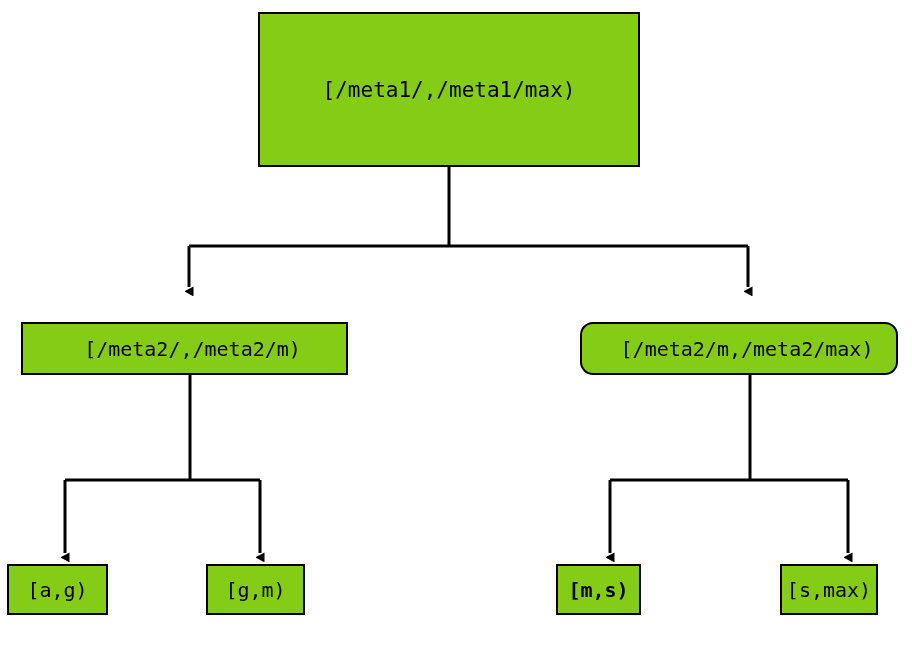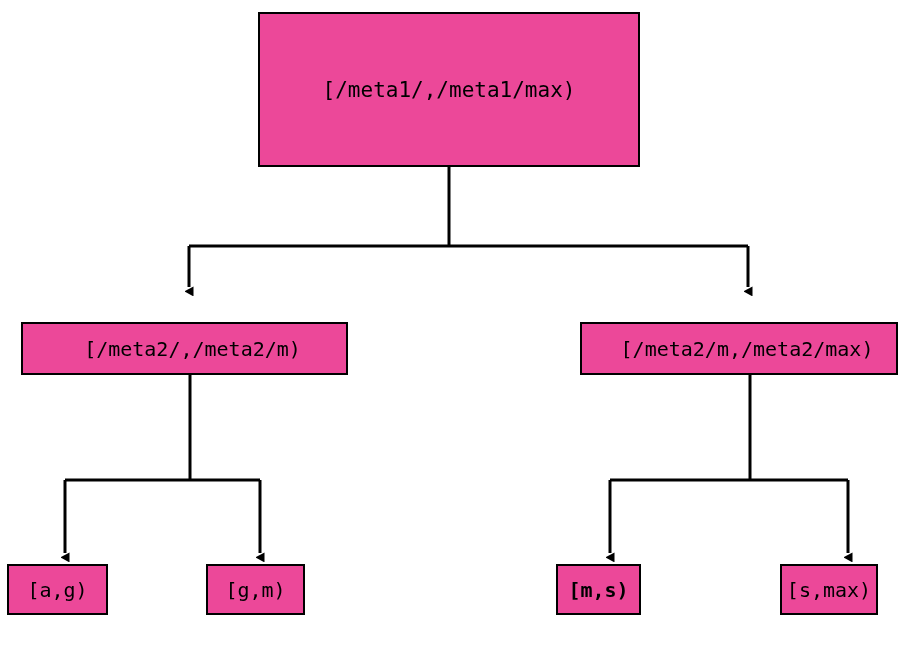--- a/index.html
+++ b/index.html
@@ -21,21 +21,21 @@
     position: absolute;
     left: 0;
     top: 0;
     width: 912px;
     height: 652px;
   }
   .node {
     position: absolute;
     box-sizing: border-box;
     border: 2px solid #000000;
-    background: #ec4899;
+    background: #84cc16;
     display: flex;
     align-items: center;
     justify-content: center;
     color: #000000;
   }
   .node-label {
     font-family: "DejaVu Sans Mono", "Liberation Mono", monospace;
     color: #000000;
     white-space: pre;
     letter-spacing: 0px;
@@ -49,21 +49,21 @@
   }
   .node-root .node-label { font-size: 21px; }
 
   
   .node-mid {
     top: 322px;
     height: 53px;
     padding-left: 16px;
   }
   .node-mid-left  { left: 21px;  width: 327px; }
-  .node-mid-right { left: 580px; width: 318px; }
+  .node-mid-right { left: 580px; width: 318px; border-radius: 13px; }
   .node-mid .node-label { font-size: 20px; }
 
   
   .node-leaf {
     top: 564px;
     height: 51px;
   }
   .node-leaf .node-label { font-size: 20px; }
   .node-leaf-1 { left: 7px;   width: 101px; }
   .node-leaf-2 { left: 206px; width: 99px;  }

